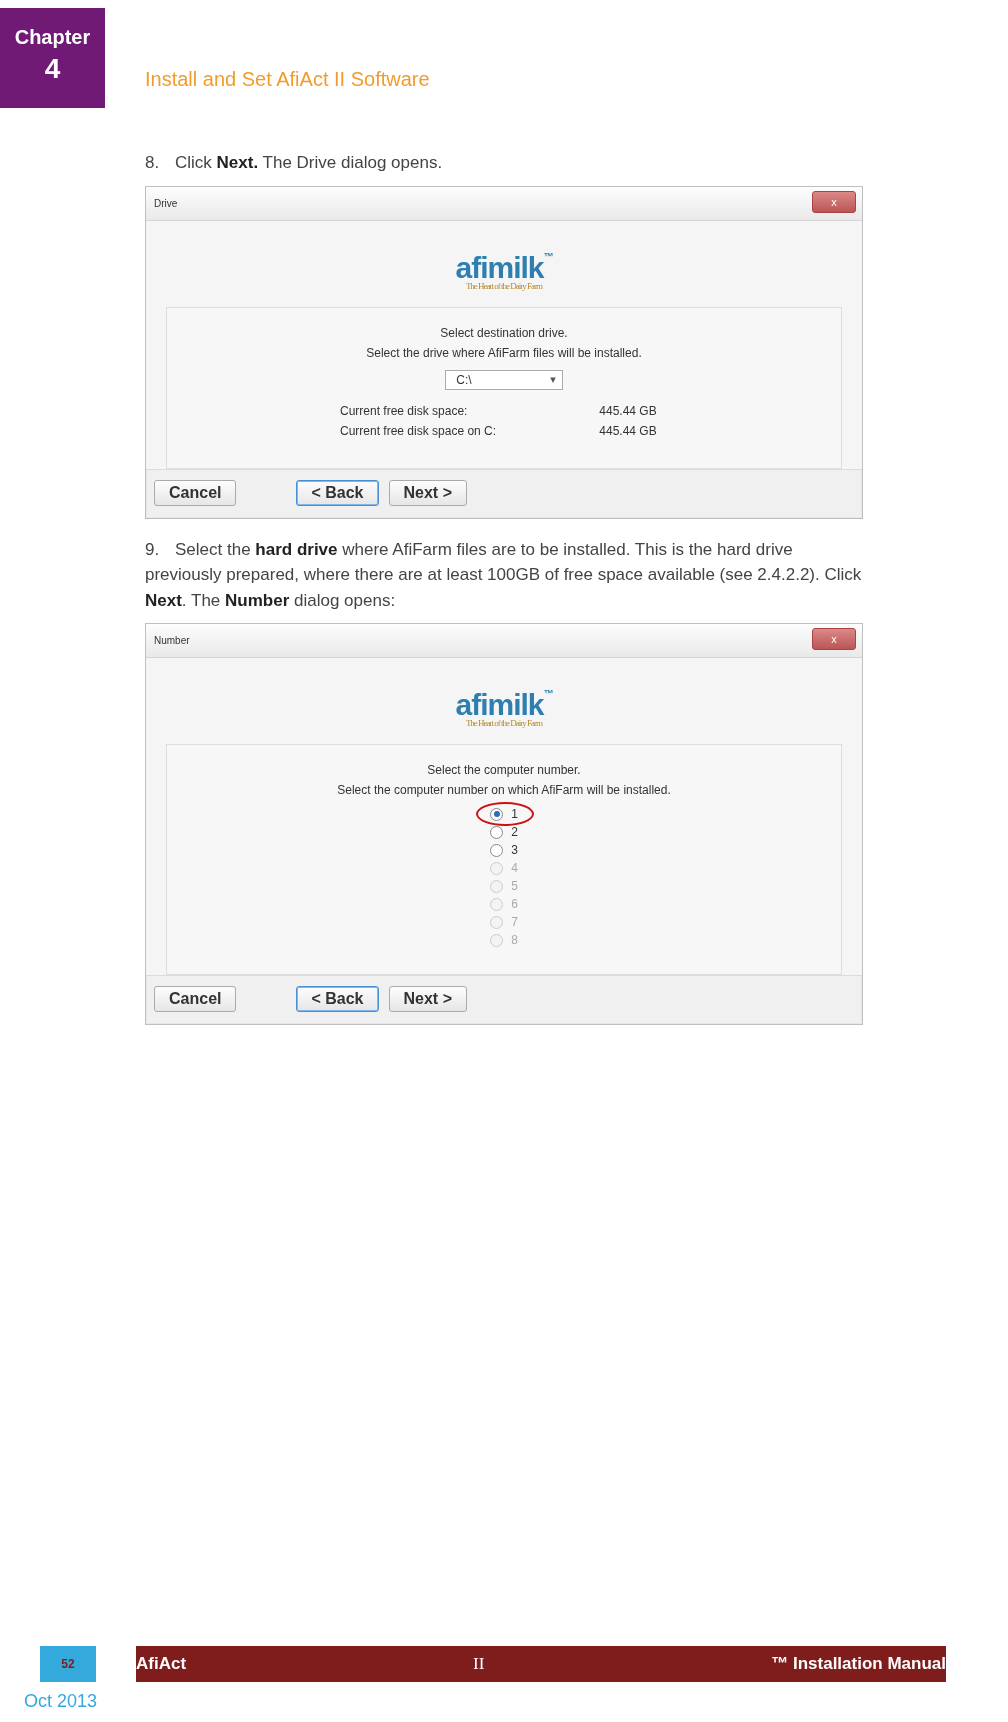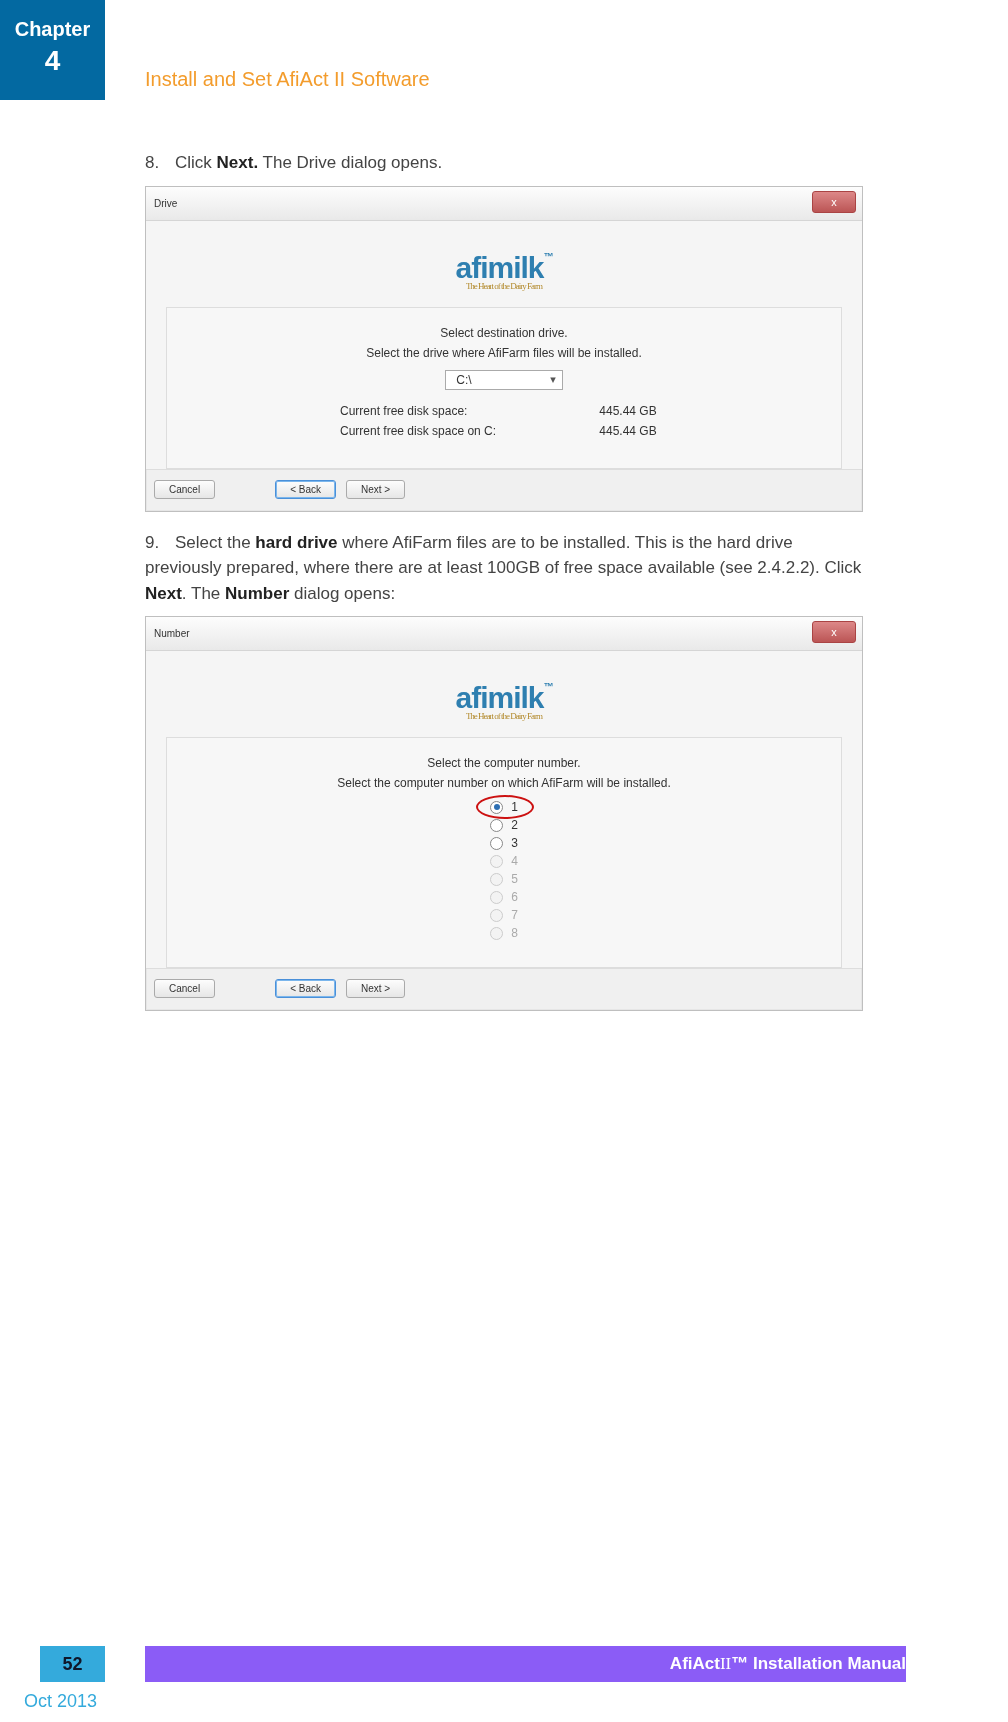--- a/index.html
+++ b/index.html
@@ -6,24 +6,24 @@
   body {
     width: 1008px;
     height: 1722px;
     background: #ffffff;
     font-family: Arial, Helvetica, sans-serif;
     position: relative;
     color: #333;
   }
   .chapter-tab {
     position: absolute;
-    left: 0; top: 0;
+    left: 0; top: 8px;
     width: 105px;
     height: 100px;
-    background: #0369a1;
+    background: #701a75;
     color: #fff;
     text-align: center;
     padding-top: 18px;
   }
   .chapter-tab .chapter-word { font-size: 20px; font-weight: 600; }
   .chapter-tab .chapter-num { font-size: 28px; font-weight: 600; margin-top: 4px; }
   .section-title {
     position: absolute;
     left: 145px;
     top: 68px;
@@ -137,56 +137,57 @@
     border: 2px solid #c11;
     border-radius: 50%;
   }
 
   .btn-bar {
     border-top:1px solid #ddd;
     padding: 10px 8px 12px 8px;
     display:flex; align-items:center; gap:10px;
   }
   .btn {
-    font-size:10px;
+    font-size:16px;
     padding: 3px 14px;
     background:linear-gradient(#fdfdfd,#e6e6e6);
     border:1px solid #aaa;
     border-radius:3px;
     color:#333;
+    font-weight:bold;
   }
   .btn.primary {
     border: 1px solid #4a90d9;
     box-shadow: 0 0 0 1px #7bb6ec inset;
   }
 
   .footer-bar {
     position:absolute;
     left:0; bottom: 40px;
     width:100%;
     display:flex;
     align-items:center;
   }
   .page-num-box {
-    width: 65px;
+    width: 56px;
     height: 36px;
     background: #34aadc;
-    color: #0f172a;
-    font-size: 18px;
+    color: #7f1d1d;
+    font-size: 12px;
     font-weight: 700;
     display:flex;align-items:center;justify-content:center;
     margin-left: 40px;
   }
   .footer-title-box {
     flex:1;
     height:36px;
-    background:#8b5cf6;
+    background:#7f1d1d;
     margin-left: 40px;
-    margin-right: 102px;
-    display:flex;align-items:center;justify-content:flex-end;
+    margin-right: 62px;
+    display:flex;align-items:center;justify-content:space-between;
     color:#fff;
     font-size:17px;
     font-weight:600;
   }
   .footer-title-box .ii { font-family: 'Times New Roman', serif; font-style: normal; font-weight:400;}
   .footer-date {
     position:absolute;
     left: 24px;
     bottom: 10px;
     color:#34aadc;

